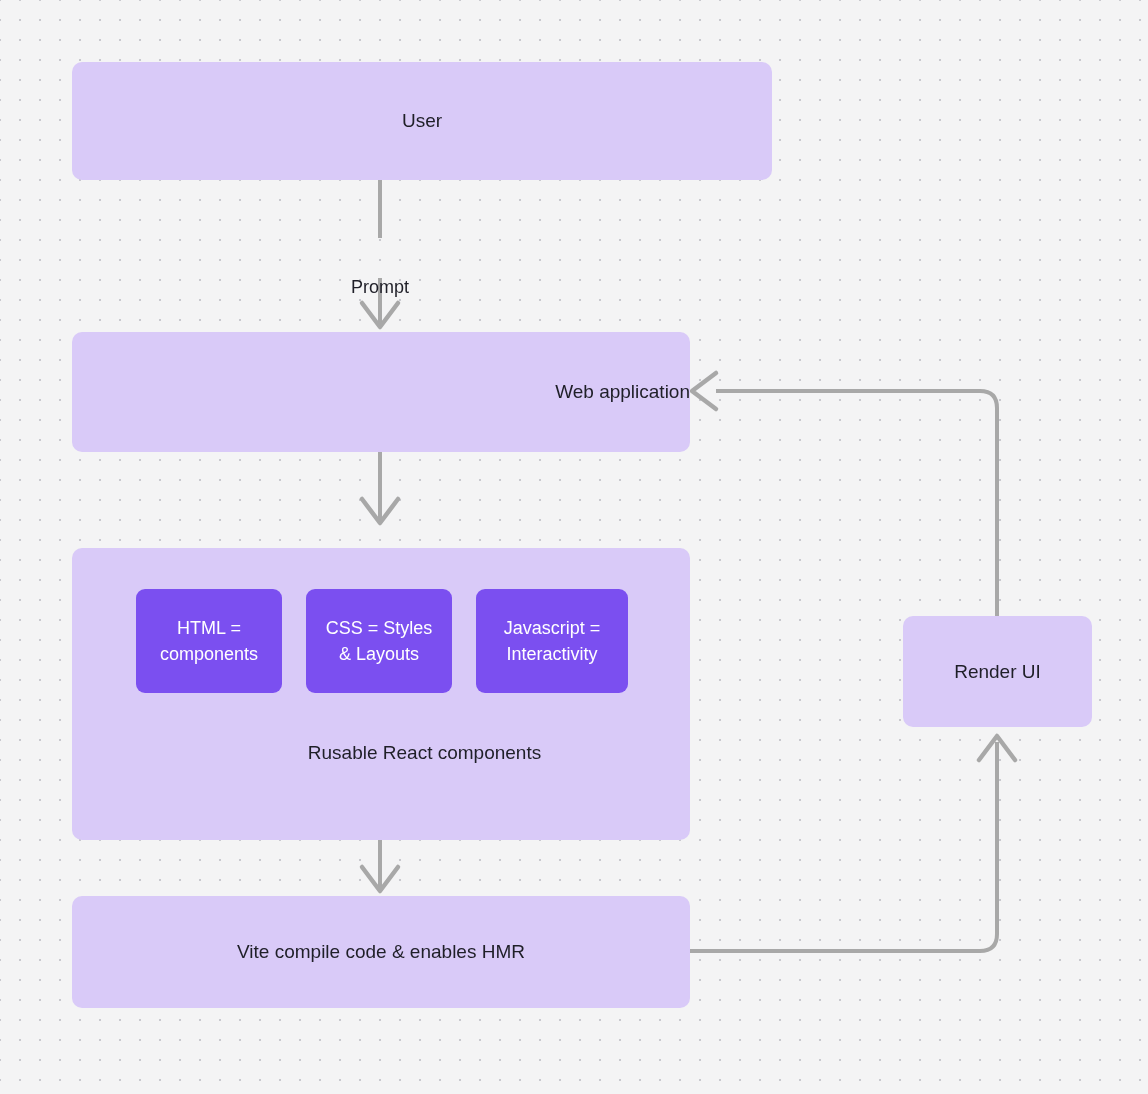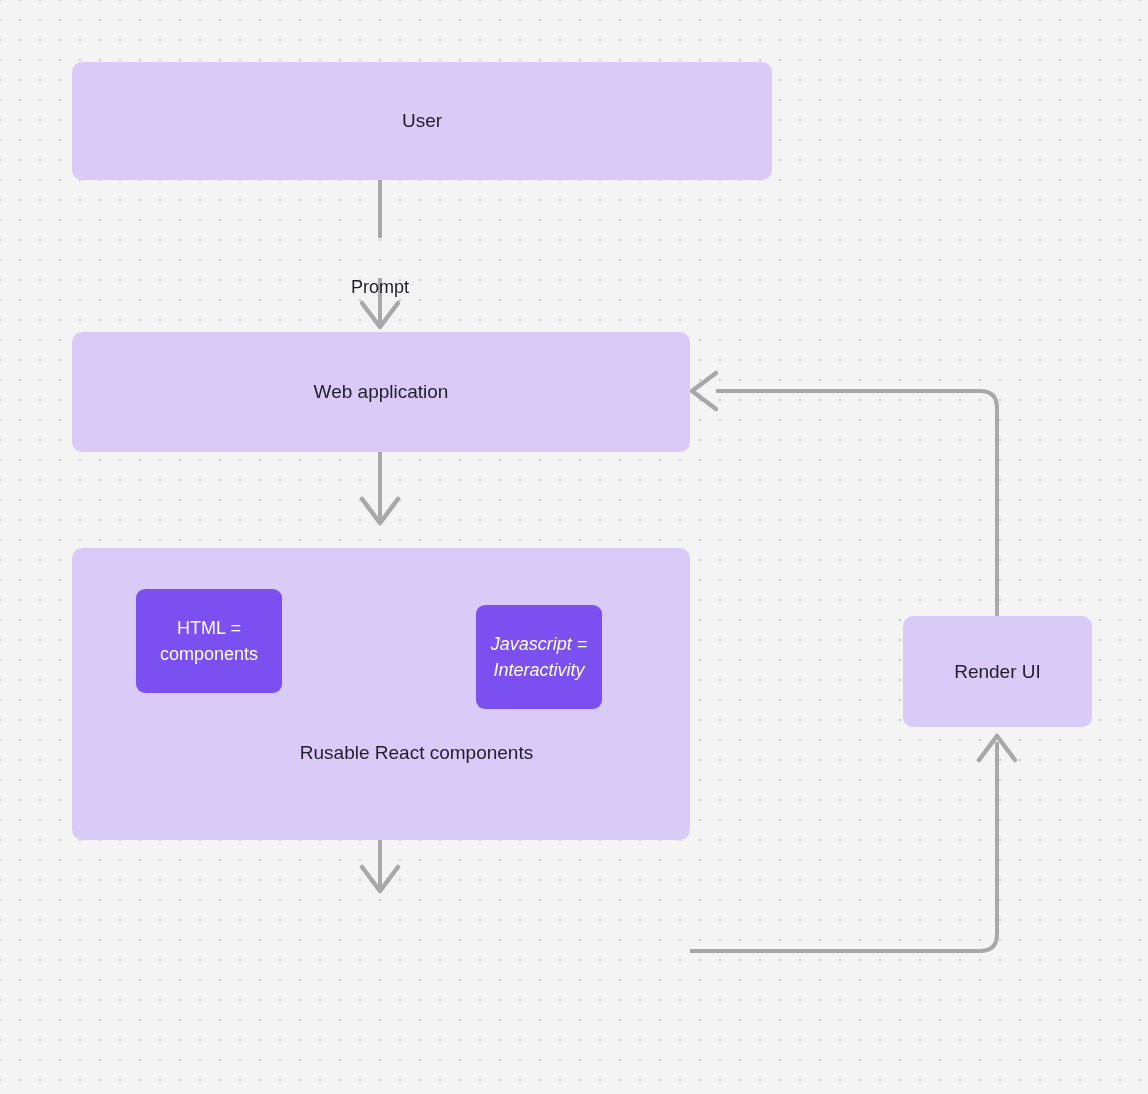--- a/index.html
+++ b/index.html
@@ -100,42 +100,51 @@
     <path class="edge-path" d="M997,616 L997,408 Q997,391 980,391 L716,391"></path>
     <path class="edge-head" d="M716,373 L692,391 L716,409"></path>
   </svg>
 
   <div class="node node-lav" style="left:72px; top:62px; width:700px; height:118px;">
     <span>User</span>
   </div>
 
   <div class="edge-label" style="left:280px; top:245px; width:200px;margin-top:32px;">Prompt</div>
 
-  <div class="node node-lav" style="left:72px; top:332px; width:618px; height:120px;">
+  <div class="node node-lav" style="left:72px; top:332px; width:618px; height:120px;justify-content:flex-end;">
     <span>Web application</span>
   </div>
 
   <div class="node node-lav" style="left:72px; top:524px; width:618px; height:292px; display:block;margin-top:24px;">
 
     <div class="node node-deep" style="left:64px; top:41px; width:146px; height:104px;">
       <span>
         <span>HTML =</span><br>
         <span>components</span>
       </span>
     </div>
 
+    <div class="node node-deep" style="left:234px; top:41px; width:146px; height:104px;">
+      <span>
+        <span>CSS = Styles</span><br>
+        <span>&amp; Layouts</span>
+      </span>
+    </div>
 
-    <div class="node node-deep" style="left:404px; top:57px; width:126px; height:104px;font-style:italic;">
+    <div class="node node-deep" style="left:404px; top:41px; width:152px; height:104px;">
       <span>
         <span>Javascript =</span><br>
         <span>Interactivity</span>
       </span>
     </div>
 
-    <div class="group-label" style="left:0px; top:194px; width:689px;">Rusable React components</div>
+    <div class="group-label" style="left:8px; top:194px; width:689px;">Rusable React components</div>
   </div>
 
+  <div class="node node-lav" style="left:72px; top:896px; width:618px; height:112px;">
+    <span>Vite compile code &amp; enables HMR</span>
+  </div>
 
   <div class="node node-lav" style="left:903px; top:616px; width:189px; height:111px;text-align:right;">
     <span>Render UI</span>
   </div>
 
 </div>
 
 </body></html>

